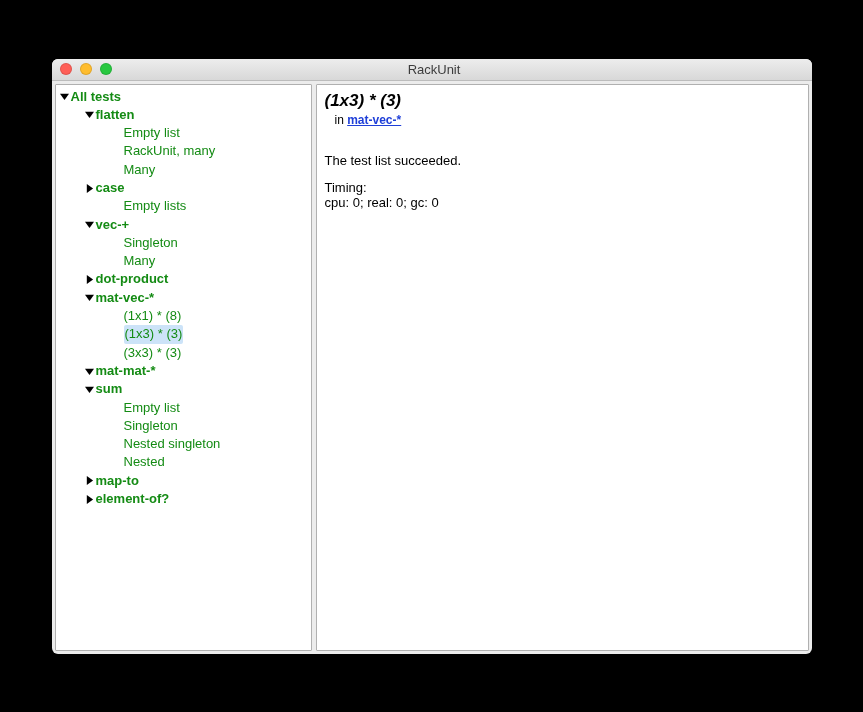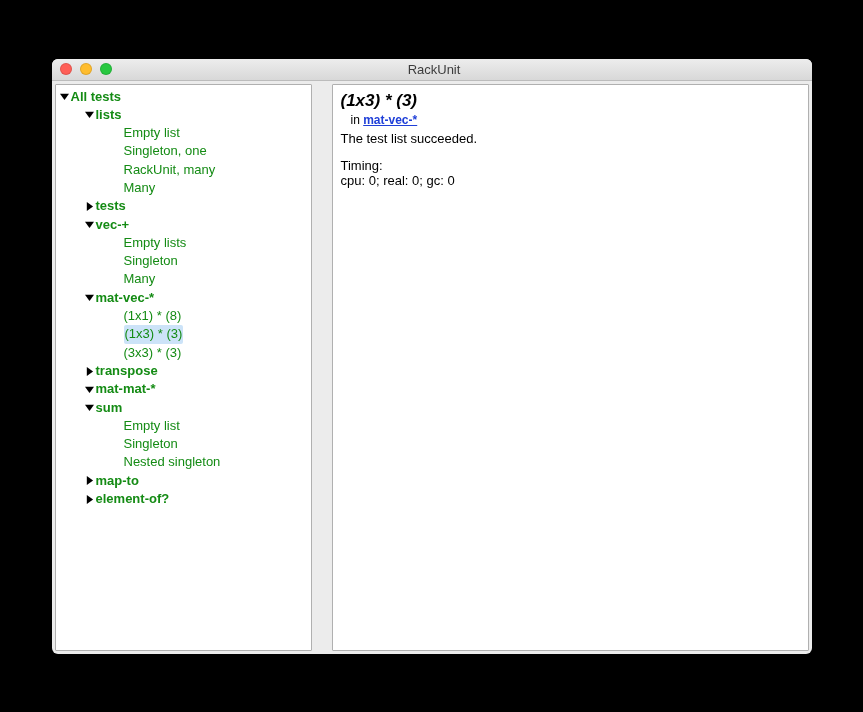--- a/index.html
+++ b/index.html
@@ -49,21 +49,21 @@
     left: 5px; right: 0;
     text-align: center;
     font-size: 13px;
     color: #3c3c3c;
     pointer-events: none;
   }
   .content {
     flex: 1;
     display: flex;
     padding: 3px;
-    gap: 20px;
+    gap: 4px;
     min-height: 0;
   }
   .pane {
     background: #fff;
     border: 1px solid #b0b0b0;
     border-radius: 1px;
     overflow: auto;
     height: 100%;
   }
   .left { width: 257px; flex: none; padding: 3px 2px; }
@@ -84,21 +84,21 @@
     justify-content: center;
     margin-right: 1px;
     flex: none;
   }
   .arrow svg { display:block; }
   .label { white-space: nowrap; }
   .bold { font-weight: bold; }
   .selected { background: #cce3f8; border-radius: 2px; padding: 0 1px; }
   
   .detail-title { font-size: 17px; font-style: italic; font-weight: bold; margin-bottom: 2px; }
-  .in-line { font-size: 12px; margin-left: 10px; margin-bottom: 4px; }
+  .in-line { font-size: 12px; margin-left: 10px; margin-bottom: 26px; }
   .in-line a { color: #1f3fd8; text-decoration: underline; font-weight: bold; }
   .result-line { margin-bottom: 12px; }
 </style>
 </head>
 <body>
 
 <div class="window">
   <div class="titlebar">
     <div class="traffic">
       <div class="dot red"></div>
@@ -119,72 +119,77 @@
             </span>
             <span class="label bold">All tests</span>
           </div>
           <div class="row">
             <span class="indent" style="width: 27px;"></span>
             <span class="arrow">
               <svg width="9" height="9" viewBox="0 0 10 10">
                 <polygon points="0,2 10,2 5,9" fill="#000"></polygon>
               </svg>
             </span>
-            <span class="label bold">lists</span>
+            <span class="label bold">flatten</span>
           </div>
           <div class="row">
             <span class="indent" style="width: 66px;"></span>
             <span class="label">Empty list</span>
           </div>
           <div class="row">
             <span class="indent" style="width: 66px;"></span>
-            <span class="label">Singleton, one</span>
-          </div>
-          <div class="row">
-            <span class="indent" style="width: 66px;"></span>
             <span class="label">RackUnit, many</span>
           </div>
           <div class="row">
             <span class="indent" style="width: 66px;"></span>
             <span class="label">Many</span>
           </div>
           <div class="row">
             <span class="indent" style="width: 27px;"></span>
             <span class="arrow">
               <svg width="9" height="9" viewBox="0 0 10 10">
                 <polygon points="2,0 9,5 2,10" fill="#000"></polygon>
               </svg>
             </span>
-            <span class="label bold">tests</span>
+            <span class="label bold">case</span>
+          </div>
+          <div class="row">
+            <span class="indent" style="width: 66px;"></span>
+            <span class="label">Empty lists</span>
           </div>
           <div class="row">
             <span class="indent" style="width: 27px;"></span>
             <span class="arrow">
               <svg width="9" height="9" viewBox="0 0 10 10">
                 <polygon points="0,2 10,2 5,9" fill="#000"></polygon>
               </svg>
             </span>
             <span class="label bold">vec-+</span>
           </div>
           <div class="row">
             <span class="indent" style="width: 66px;"></span>
-            <span class="label">Empty lists</span>
-          </div>
-          <div class="row">
-            <span class="indent" style="width: 66px;"></span>
             <span class="label">Singleton</span>
           </div>
           <div class="row">
             <span class="indent" style="width: 66px;"></span>
             <span class="label">Many</span>
           </div>
           <div class="row">
             <span class="indent" style="width: 27px;"></span>
             <span class="arrow">
               <svg width="9" height="9" viewBox="0 0 10 10">
+                <polygon points="2,0 9,5 2,10" fill="#000"></polygon>
+              </svg>
+            </span>
+            <span class="label bold">dot-product</span>
+          </div>
+          <div class="row">
+            <span class="indent" style="width: 27px;"></span>
+            <span class="arrow">
+              <svg width="9" height="9" viewBox="0 0 10 10">
                 <polygon points="0,2 10,2 5,9" fill="#000"></polygon>
               </svg>
             </span>
             <span class="label bold">mat-vec-*</span>
           </div>
           <div class="row">
             <span class="indent" style="width: 66px;"></span>
             <span class="label">(1x1) * (8)</span>
           </div>
           <div class="row">
@@ -192,29 +197,20 @@
             <span class="label selected">(1x3) * (3)</span>
           </div>
           <div class="row">
             <span class="indent" style="width: 66px;"></span>
             <span class="label">(3x3) * (3)</span>
           </div>
           <div class="row">
             <span class="indent" style="width: 27px;"></span>
             <span class="arrow">
               <svg width="9" height="9" viewBox="0 0 10 10">
-                <polygon points="2,0 9,5 2,10" fill="#000"></polygon>
-              </svg>
-            </span>
-            <span class="label bold">transpose</span>
-          </div>
-          <div class="row">
-            <span class="indent" style="width: 27px;"></span>
-            <span class="arrow">
-              <svg width="9" height="9" viewBox="0 0 10 10">
                 <polygon points="0,2 10,2 5,9" fill="#000"></polygon>
               </svg>
             </span>
             <span class="label bold">mat-mat-*</span>
           </div>
           <div class="row">
             <span class="indent" style="width: 27px;"></span>
             <span class="arrow">
               <svg width="9" height="9" viewBox="0 0 10 10">
                 <polygon points="0,2 10,2 5,9" fill="#000"></polygon>
@@ -226,20 +222,24 @@
             <span class="indent" style="width: 66px;"></span>
             <span class="label">Empty list</span>
           </div>
           <div class="row">
             <span class="indent" style="width: 66px;"></span>
             <span class="label">Singleton</span>
           </div>
           <div class="row">
             <span class="indent" style="width: 66px;"></span>
             <span class="label">Nested singleton</span>
+          </div>
+          <div class="row">
+            <span class="indent" style="width: 66px;"></span>
+            <span class="label">Nested</span>
           </div>
           <div class="row">
             <span class="indent" style="width: 27px;"></span>
             <span class="arrow">
               <svg width="9" height="9" viewBox="0 0 10 10">
                 <polygon points="2,0 9,5 2,10" fill="#000"></polygon>
               </svg>
             </span>
             <span class="label bold">map-to</span>
           </div>

